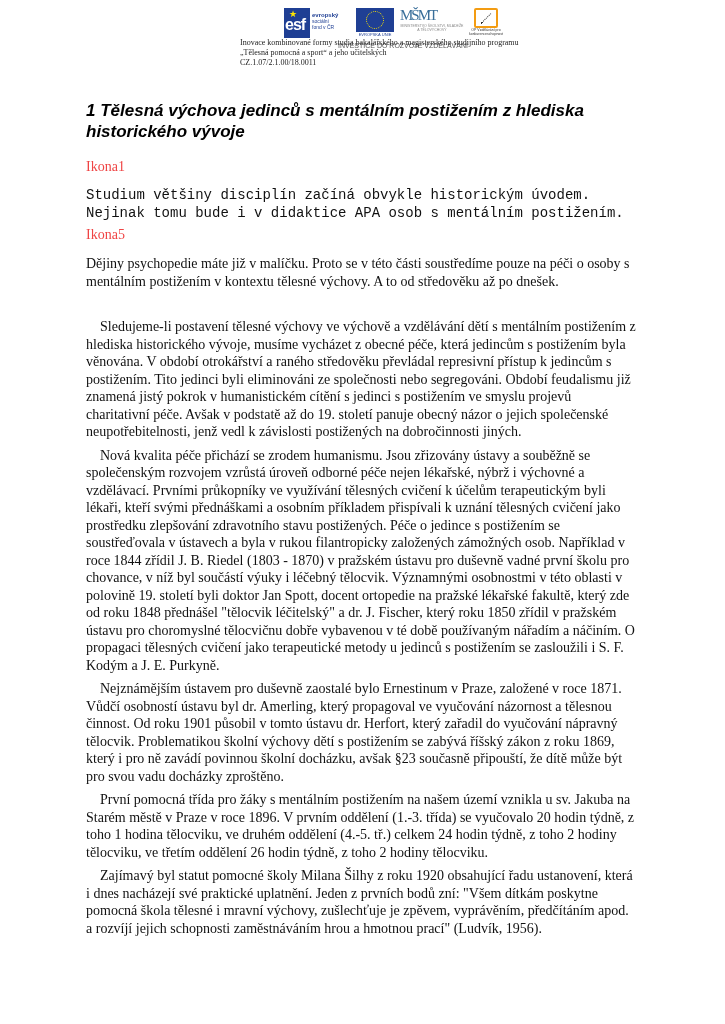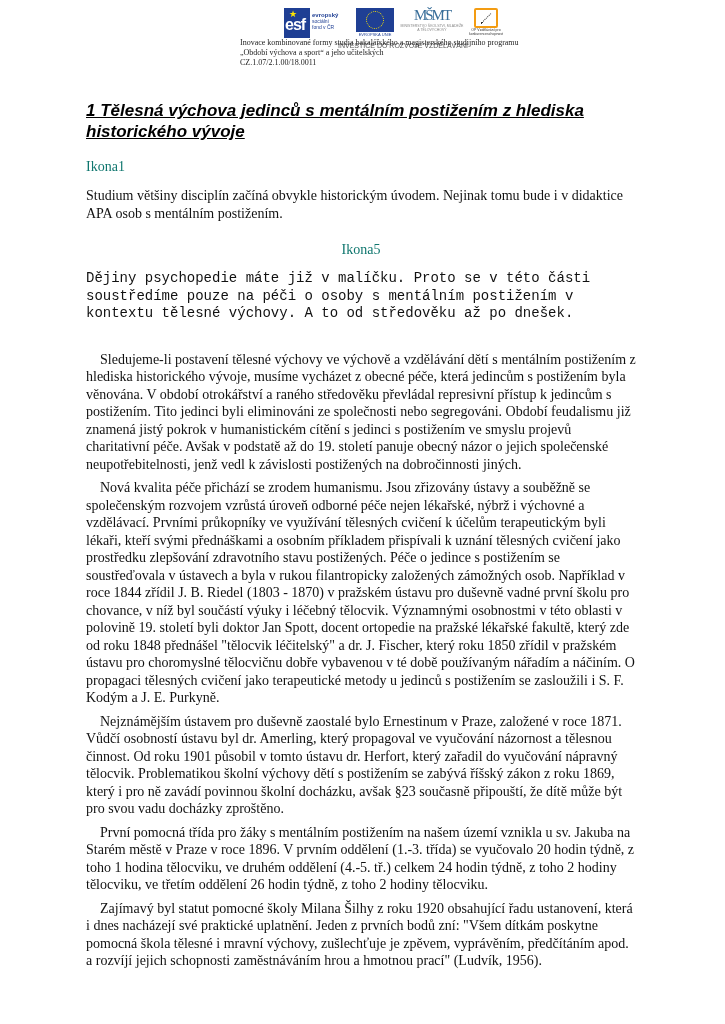--- a/index.html
+++ b/index.html
@@ -12,34 +12,34 @@
   .esf-mark { position: absolute; left: 0; top: 0; width: 26px; height: 30px; background: #1f3f94; }
   .esf-mark .star { position: absolute; left: 5px; top: 2px; color: #ffe600; font-size: 9px; line-height: 9px; font-family: "DejaVu Sans", sans-serif; }
   .esf-mark .letters { position: absolute; left: 1px; top: 8px; color: #fff; font: bold 16px/18px "Liberation Sans", sans-serif; letter-spacing: -1px; }
   .esf-text { position: absolute; left: 28px; top: 4px; width: 38px; font: 5px/6px "Liberation Sans", sans-serif; color: #1f3f94; }
   .esf-text .b { font-weight: bold; font-size: 6px; }
   .eu { position: absolute; left: 72px; top: 2px; width: 38px; height: 30px; }
   .eu-flag { width: 38px; height: 24px; background: #1f3f94; position: relative; }
   .eu-flag .ring { position: absolute; left: 10px; top: 3px; width: 18px; height: 18px; border: 1px dotted #ffe600; border-radius: 50%; box-sizing: border-box; }
   .eu-label { font: 4px/6px "Liberation Sans", sans-serif; color: #1f3f94; text-align: center; }
   .msmt { position: absolute; left: 116px; top: 0; width: 64px; height: 34px; }
-  .msmt-mark { font: 15px/18px "Liberation Serif", serif; color: #3a6f9a; letter-spacing: -2px; text-align: center; }
+  .msmt-mark { font: 15px/18px "Liberation Serif", serif; color: #3a6f9a; letter-spacing: -2px; }
   .msmt-label { font: 3.5px/4px "Liberation Sans", sans-serif; color: #888; text-align: center; }
   .op { position: absolute; left: 178px; top: 2px; width: 48px; height: 32px; }
   .op-mark { margin: 0 auto; width: 24px; height: 20px; border: 2px solid #f39c12; box-sizing: border-box; border-radius: 2px; position: relative; }
   .op-mark::after { content: ""; position: absolute; left: 3px; top: 8px; width: 14px; border-top: 1px dotted #333; transform: rotate(-45deg); }
   .op-label { font: 3.5px/4px "Liberation Sans", sans-serif; color: #333; text-align: center; }
   .investice { position: absolute; left: 338px; top: 42px; font: 7px/8px "Liberation Sans", sans-serif; color: #555; }
 
   .project-info { position: absolute; left: 240px; top: 38px; width: 300px; text-align: left; font: 8px/10px "Liberation Serif", serif; color: #222; }
 
   
   .content { position: absolute; left: 86px; top: 100px; width: 550px; }
-  h1 { margin: 0; font: italic bold 17px/21px "Liberation Sans", sans-serif; color: #000; text-decoration: underline; }
-  .icon-label { font: 14px/18px "Liberation Serif", serif; color: #0f766e; }
+  h1 { margin: 0; font: italic bold 17px/21px "Liberation Sans", sans-serif; color: #000; }
+  .icon-label { font: 14px/18px "Liberation Serif", serif; color: #ef4444; }
   p { margin: 0; font: 14px/17.5px "Liberation Serif", serif; color: #111; }
   .para { text-indent: 14px; }
 </style>
 </head>
 <body>
 
 <div class="page">
 
   <div class="logo-bar">
     <div class="esf">
@@ -65,30 +65,30 @@
     </div>
     <div class="op">
       <div class="op-mark"></div>
       <div class="op-label">OP Vzdělávání pro konkurenceschopnost</div>
     </div>
   </div>
   <div class="investice">INVESTICE DO ROZVOJE VZDĚLÁVÁNÍ</div>
 
   <div class="project-info">
     <div>Inovace kombinované formy studia bakalářského a magisterského studijního programu</div>
-    <div>„Období výchova a sport“ a jeho učitelských</div>
+    <div>„Tělesná pomocná a sport“ a jeho učitelských</div>
     <div>CZ.1.07/2.1.00/18.0011</div>
   </div>
 
   <div class="content">
     <h1>1 Tělesná výchova jedinců s mentálním postižením z hlediska historického vývoje</h1>
     <div class="icon-label" style="margin-top:16px;">Ikona1</div>
-    <p style="margin-top:11px;">Studium většiny disciplín začíná obvykle historickým úvodem. Nejinak tomu bude i v didaktice APA osob s mentálním postižením.</p>
-    <div class="icon-label" style="margin-top:19px;text-align:center;">Ikona5</div>
-    <p style="margin-top:11px;font-family:Liberation Mono, monospace;">Dějiny psychopedie máte již v malíčku. Proto se v této části  soustředíme pouze na péči o osoby s mentálním postižením v kontextu tělesné výchovy. A to od středověku až po dnešek.</p>
+    <p style="margin-top:11px;font-family:Liberation Mono, monospace;">Studium většiny disciplín začíná obvykle historickým úvodem. Nejinak tomu bude i v didaktice APA osob s mentálním postižením.</p>
+    <div class="icon-label" style="margin-top:4px;">Ikona5</div>
+    <p style="margin-top:11px;">Dějiny psychopedie máte již v malíčku. Proto se v této části  soustředíme pouze na péči o osoby s mentálním postižením v kontextu tělesné výchovy. A to od středověku až po dnešek.</p>
 
     <p class="para" style="margin-top:28px;">Sledujeme-li postavení tělesné výchovy ve výchově a vzdělávání dětí s mentálním postižením z hlediska historického vývoje, musíme vycházet z obecné péče, která jedincům s postižením byla věnována. V období otrokářství a raného středověku převládal represivní přístup k jedincům s postižením. Tito jedinci byli eliminováni ze společnosti nebo segregováni. Období feudalismu již znamená jistý pokrok v humanistickém cítění s jedinci s postižením ve smyslu projevů charitativní péče. Avšak v podstatě až do 19. století panuje obecný názor o jejich společenské neupotřebitelnosti, jenž vedl k závislosti postižených na dobročinnosti jiných.</p>
     <p class="para" style="margin-top:6px;">Nová kvalita péče přichází se zrodem humanismu. Jsou zřizovány ústavy a souběžně se společenským rozvojem vzrůstá  úroveň odborné péče nejen lékařské, nýbrž i výchovné a vzdělávací. Prvními průkopníky ve využívání tělesných cvičení k účelům terapeutickým byli lékaři, kteří svými přednáškami a osobním příkladem přispívali k uznání tělesných cvičení jako prostředku zlepšování zdravotního stavu postižených. Péče o jedince s postižením se soustřeďovala v ústavech a byla v rukou filantropicky založených zámožných osob. Například v roce 1844 zřídil J. B. Riedel (1803 - 1870) v pražském ústavu pro duševně vadné první školu pro chovance, v níž byl součástí výuky i léčebný tělocvik. Významnými osobnostmi v této oblasti v polovině 19. století byli doktor Jan Spott, docent ortopedie na pražské lékařské fakultě, který zde od roku 1848 přednášel "tělocvik léčitelský" a dr. J. Fischer, který roku 1850 zřídil v pražském ústavu pro choromyslné tělocvičnu dobře vybavenou v té době používaným nářadím a náčiním. O propagaci tělesných cvičení jako terapeutické metody u jedinců s postižením se zasloužili i S. F. Kodým a J. E. Purkyně.</p>
     <p class="para" style="margin-top:6px;">Nejznámějším ústavem pro duševně zaostalé bylo Ernestinum v Praze, založené v roce 1871. Vůdčí osobností ústavu byl dr. Amerling, který propagoval ve vyučování názornost a tělesnou činnost. Od roku 1901 působil v tomto ústavu dr. Herfort, který zařadil do vyučování nápravný tělocvik. Problematikou školní výchovy dětí s postižením se zabývá říšský zákon z roku 1869, který i pro ně zavádí povinnou školní docházku, avšak §23 současně připouští, že dítě může být pro svou vadu  docházky zproštěno.</p>
     <p class="para" style="margin-top:6px;">První pomocná třída pro žáky s mentálním postižením na našem území vznikla u sv. Jakuba na Starém městě v Praze v roce 1896. V prvním oddělení (1.-3. třída) se vyučovalo 20 hodin týdně, z toho 1 hodina tělocviku, ve druhém oddělení (4.-5. tř.) celkem 24 hodin týdně, z toho 2 hodiny tělocviku, ve třetím oddělení 26 hodin týdně, z toho 2 hodiny tělocviku.</p>
     <p class="para" style="margin-top:6px;">Zajímavý byl statut pomocné školy Milana Šilhy z roku 1920 obsahující řadu ustanovení, která i dnes nacházejí své praktické uplatnění. Jeden z prvních bodů zní: "Všem dítkám poskytne pomocná škola tělesné i mravní výchovy, zušlechťuje je zpěvem, vyprávěním, předčítáním apod. a rozvíjí jejich schopnosti zaměstnáváním hrou a hmotnou prací" (Ludvík, 1956).</p>
   </div>
 </div>
 
 </body></html>

